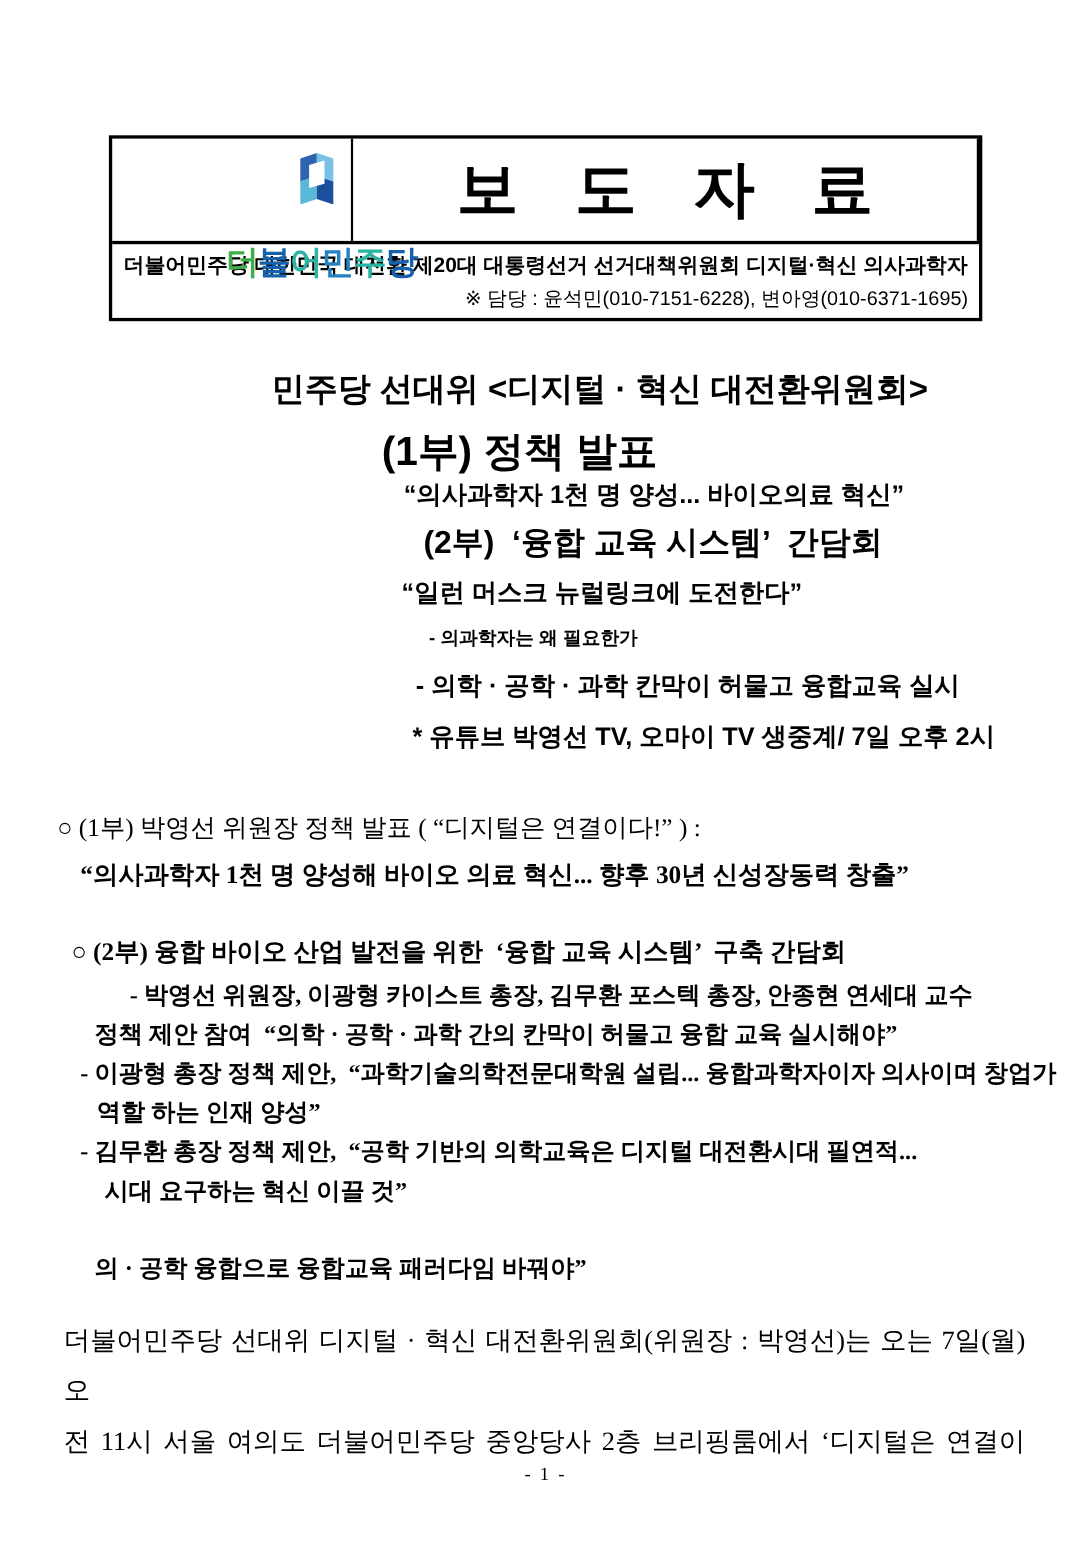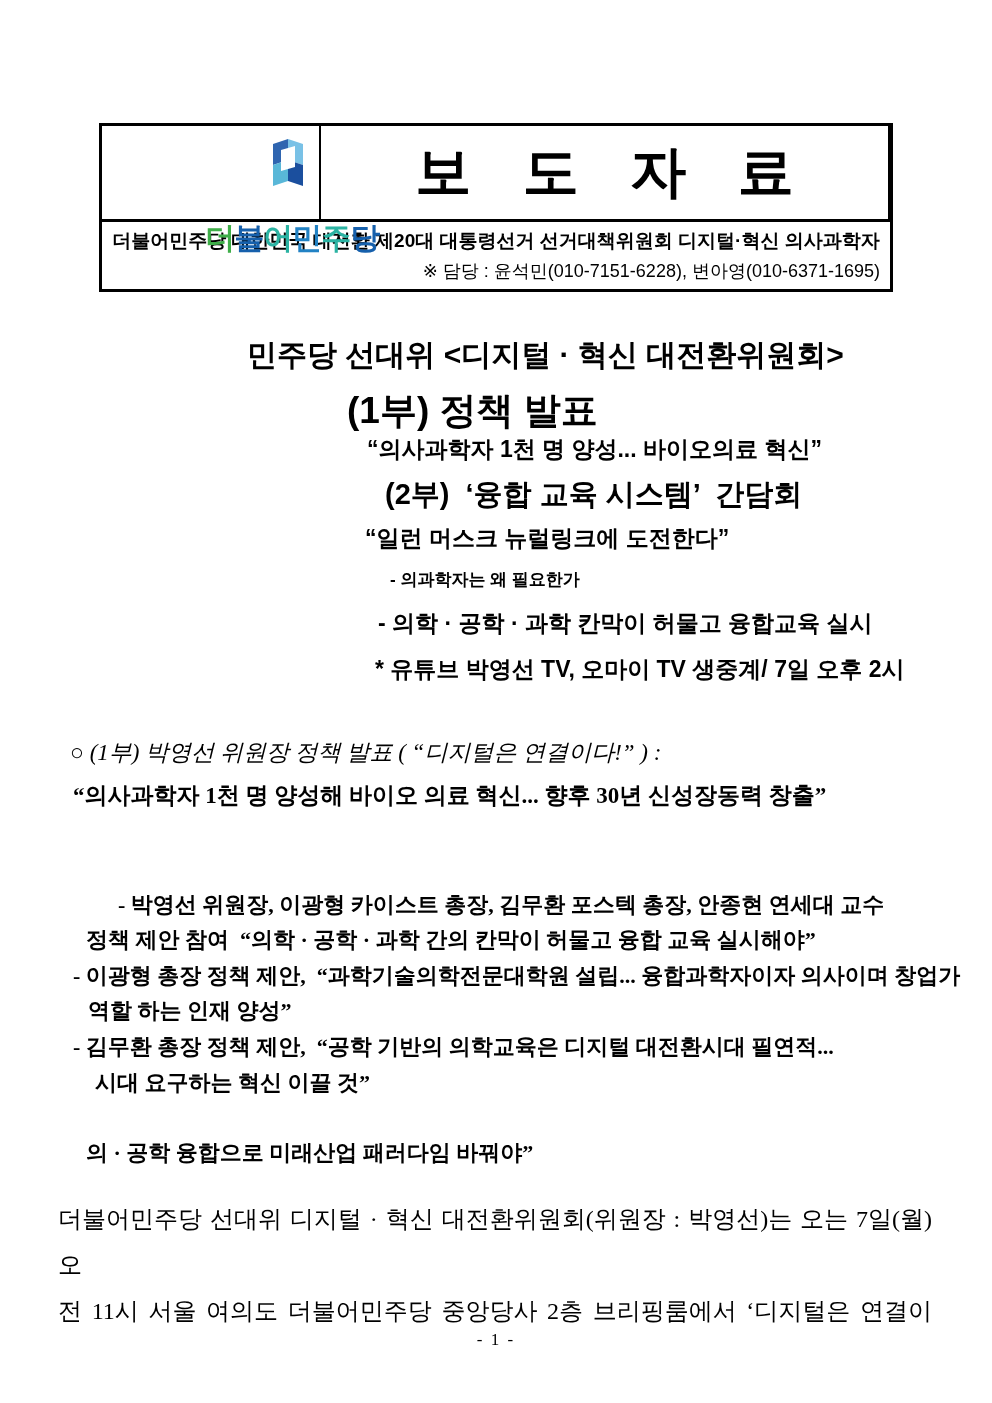--- a/index.html
+++ b/index.html
@@ -158,29 +158,30 @@
 
   <div class="hl" style="left:247px; top:338px; font-size:30px;">민주당 선대위 &lt;디지털 · 혁신 대전환위원회&gt;</div>
   <div class="hl" style="left:347px; top:390px; font-size:37px;text-align:right;">(1부) 정책 발표</div>
   <div class="hl" style="left:367px; top:436px; font-size:23px;">“의사과학자 1천 명 양성... 바이오의료 혁신”</div>
   <div class="hl" style="left:385px; top:478px; font-size:29px;">(2부)  ‘융합 교육 시스템’  간담회</div>
   <div class="hl" style="left:365px; top:525px; font-size:23px;">“일런 머스크 뉴럴링크에 도전한다”</div>
   <div class="hl" style="left:378px; top:570px; font-size:17px;margin-left:12px;">- 의과학자는 왜 필요한가</div>
   <div class="hl" style="left:378px; top:610px; font-size:23px;">- 의학 · 공학 · 과학 칸막이 허물고 융합교육 실시</div>
   <div class="hl" style="left:375px; top:656px; font-size:23px;">* 유튜브 박영선 TV, 오마이 TV 생중계/ 7일 오후 2시</div>
 
-  <div class="bl" style="left:70px;  top:740px;font-style:italic;">○ (1부) 박영선 위원장 정책 발표 ( “디지털은 연결이다!” ) :</div>
+  <div class="bl" style="left:52px;  top:740px;">○ (1부) 박영선 위원장 정책 발표 ( “디지털은 연결이다!” ) :</div>
   <div class="bl bold" style="left:73px;  top:783px;">“의사과학자 1천 명 양성해 바이오 의료 혁신... 향후 30년 신성장동력 창출”</div>
+  <div class="bl bold" style="left:65px;  top:853px;">○ (2부) 융합 바이오 산업 발전을 위한  ‘융합 교육 시스템’  구축 간담회</div>
   <div class="bl bold" style="left:73px;  top:892px; font-size:22px;margin-left:45px;">- 박영선 위원장, 이광형 카이스트 총장, 김무환 포스텍 총장, 안종현 연세대 교수</div>
   <div class="bl bold" style="left:86px;  top:927px; font-size:22px;">정책 제안 참여  “의학 · 공학 · 과학 간의 칸막이 허물고 융합 교육 실시해야”</div>
   <div class="bl bold" style="left:73px;  top:963px; font-size:22px;">- 이광형 총장 정책 제안,  “과학기술의학전문대학원 설립... 융합과학자이자 의사이며 창업가</div>
   <div class="bl bold" style="left:88px;  top:998px; font-size:22px;">역할 하는 인재 양성”</div>
   <div class="bl bold" style="left:73px;  top:1034px; font-size:22px;">- 김무환 총장 정책 제안,  “공학 기반의 의학교육은 디지털 대전환시대 필연적...</div>
   <div class="bl bold" style="left:95px;  top:1070px; font-size:22px;">시대 요구하는 혁신 이끌 것”</div>
-  <div class="bl bold" style="left:86px;  top:1140px; font-size:22px;">의 · 공학 융합으로 미래산업 패러다임 바꿔야”</div>
+  <div class="bl bold" style="left:86px;  top:1140px; font-size:22px;">의 · 공학 융합으로 융합교육 패러다임 바꿔야”</div>
 
   <div class="paragraph">
     <div class="pline">더불어민주당 선대위 디지털 · 혁신 대전환위원회(위원장 : 박영선)는 오는 7일(월) 오</div>
     <div class="pline">전 11시 서울 여의도 더불어민주당 중앙당사 2층 브리핑룸에서 ‘디지털은 연결이</div>
   </div>
 
   <div class="page-number">- 1 -</div>
 
 </div>
 

